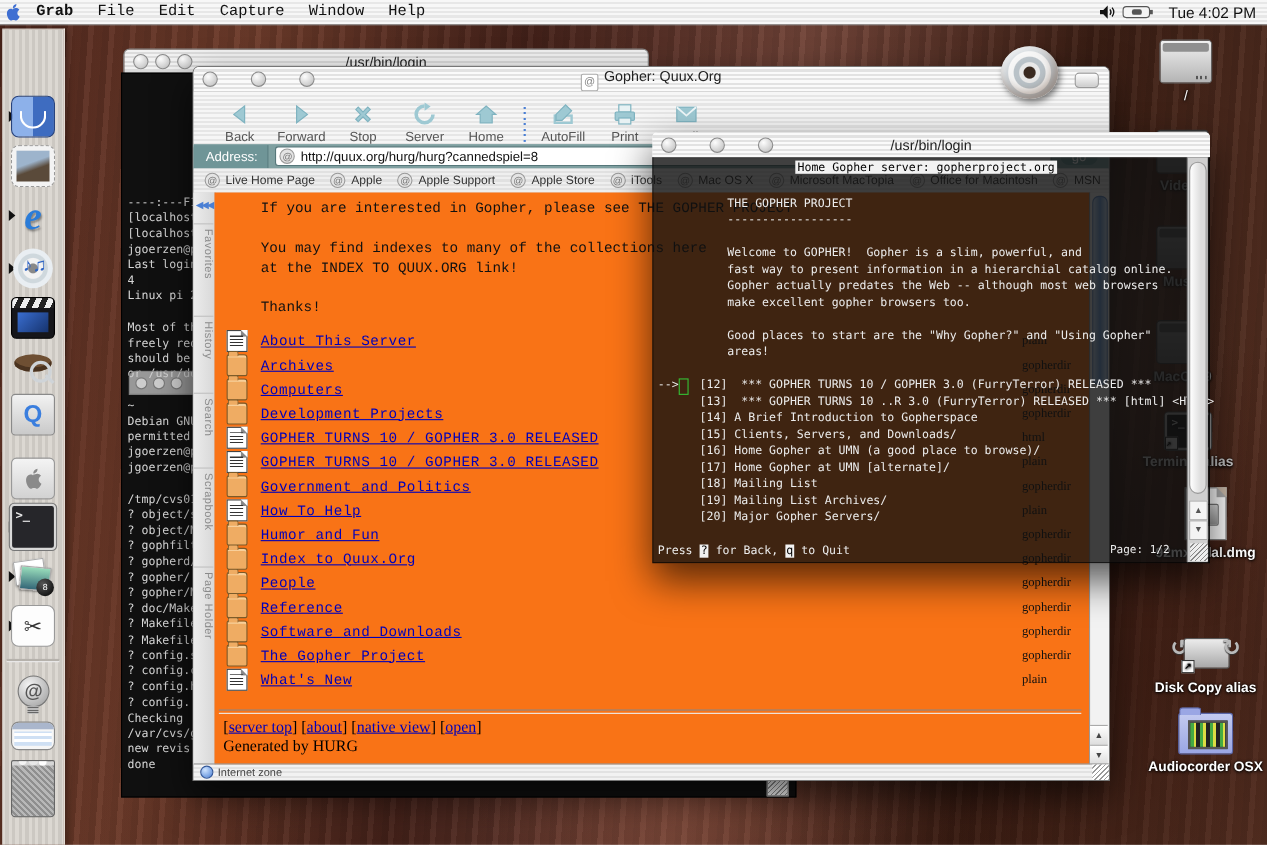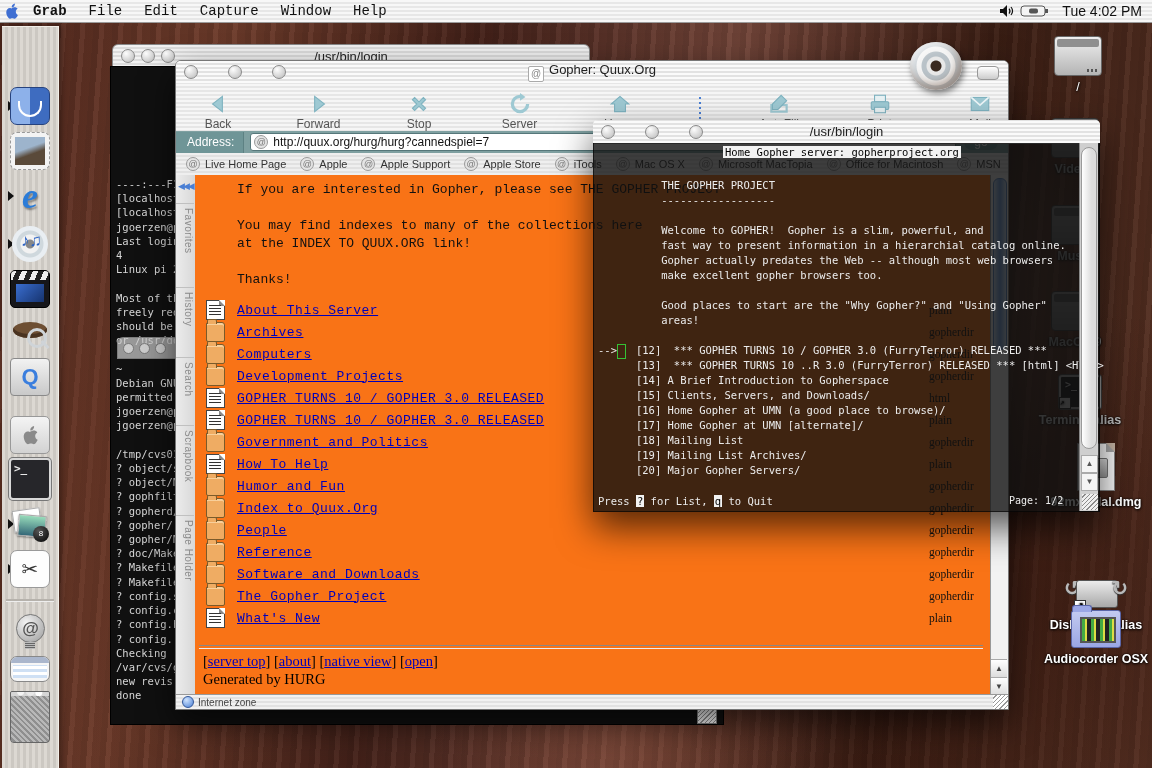--- a/index.html
+++ b/index.html
@@ -85,21 +85,21 @@
   #bgterm-grip{position:absolute;left:586px;top:637px;width:18px;height:18px;background:#fff;border:1px solid #888;
     background-image:repeating-linear-gradient(135deg,#fff 0 2px,#9a9a9a 2px 3px);}
   
   #browser{left:175px;top:60px;width:832px;height:648px;border-radius:6px 6px 0 0;
     box-shadow:0 14px 34px rgba(0,0,0,.6);background:#e6e6e6;border:1px solid #777;}
   #bw-title{height:22px;}
   .collapse-w{position:absolute;right:9px;top:5px;width:20px;height:12px;border:1px solid #999;border-radius:4px;background:linear-gradient(#fff,#ccc);}
   .atdoc{display:inline-block;width:14px;height:14px;border:1px solid #aaa;background:#fff;color:#888;font-size:10px;line-height:14px;text-align:center;border-radius:2px;margin-right:5px;vertical-align:-3px;}
   #bw-toolbar{position:absolute;left:0;top:22px;right:0;height:48px;
     background:repeating-linear-gradient(0deg,#f6f6f6 0 2px,#e6e6e6 2px 4px);
-    border-bottom:1px solid #aaa;display:flex;align-items:flex-end;padding:0 0 3px 14px;justify-content:space-between;}
+    border-bottom:1px solid #aaa;display:flex;align-items:flex-end;padding:0 0 3px 14px;}
   .tbtn{width:56px;display:flex;flex-direction:column;align-items:center;gap:1px;font-size:12px;color:#555;}
   .tbtn svg{width:24px;height:24px;}
   .tb-sep{width:2px;height:34px;margin:0 6px 2px 6px;background-image:repeating-linear-gradient(0deg,#4a7fd4 0 2px,transparent 2px 5px);}
   #bw-address{position:absolute;left:0;top:70px;right:0;height:22px;background:#7fa0a1;border-bottom:1px solid #5d7f80;display:flex;align-items:center;font-size:12px;}
   #bw-address .lab{background:#6f9597;color:#fff;padding:3px 9px 4px 11px;border-right:1px solid #5d8183;}
   .urlfield{flex:1;margin:0 8px 0 6px;background:#fff;border:1px solid #56777a;border-radius:3px;height:16px;display:flex;align-items:center;padding-left:3px;color:#111;}
   .atbadge{display:inline-flex;width:12px;height:12px;border-radius:50%;border:1px solid #9a9a9a;background:#e4e4e4;color:#777;font-size:9px;align-items:center;justify-content:center;margin-right:5px;flex:none;}
   .gobtn{width:34px;height:16px;margin-right:10px;border-radius:8px;background:#5f8a8c;color:#fff;font-size:12px;text-align:center;line-height:16px;}
   #bw-fav{position:absolute;left:0;top:92px;right:0;height:22px;background:repeating-linear-gradient(0deg,#efefef 0 2px,#e1e1e1 2px 4px);border-bottom:1px solid #999;display:flex;align-items:center;padding-left:10px;gap:14px;font-size:11px;color:#333;white-space:nowrap;overflow:hidden;}
   .favitem{display:flex;align-items:center;}
@@ -343,21 +343,21 @@
           <rect x="3" y="5" width="16" height="12" fill="#9ec9d3" stroke="#7fb3c0"></rect>
           <path d="M3 5 L11 12 L19 5" fill="none" stroke="#eef6f8" stroke-width="1.5"></path>
         </svg>
         <span>Mail</span>
       </div>
   </div>
   <div id="bw-address">
     <span class="lab">Address:</span>
     <span class="urlfield">
         <span class="atbadge">@</span>
-        <span>http://quux.org/hurg/hurg?cannedspiel=7</span>
+        <span>http://quux.org/hurg/hurg?cannedspiel=8</span>
       </span>
     <span class="gobtn">go</span>
   </div>
   <div id="bw-fav">
     <span class="favitem">
         <span class="atbadge">@</span>
         <span>Live Home Page</span>
       </span>
     <span class="favitem">
         <span class="atbadge">@</span>
@@ -525,37 +525,37 @@
 </div>
 <div class="dicon" style="left:1040px;top:568px;width:112px">
   <div class="dcopy">
       <span class="a1">↺</span>
       <div class="drv"></div>
       <span class="a2">↻</span>
       <span class="aliasbadge" style="left:6px;bottom:2px">↗</span>
     </div>
   <div class="dlabel">Disk Copy alias</div>
 </div>
-<div class="dicon" style="left:1040px;top:610px;width:112px">
+<div class="dicon" style="left:1040px;top:648px;width:112px">
   <div class="folder-osx"></div>
   <div class="dlabel">Audiocorder OSX</div>
 </div>
 
 <div id="fterm" class="abs">
   <div class="titlebar" id="ft-title">
     <span class="wbtn"></span>
     <span class="wbtn" style="margin-left:6px"></span>
     <span class="wbtn" style="margin-left:6px"></span>
     <span class="wtitle">/usr/bin/login</span>
   </div>
   <div id="ft-body">
     <div id="ft-header" class="mono">Home Gopher server: gopherproject.org</div>
     <div id="ft-lines" class="mono"><div>          THE GOPHER PROJECT</div><div>          ------------------</div><div>&nbsp;</div><div>          Welcome to GOPHER!  Gopher is a slim, powerful, and</div><div>          fast way to present information in a hierarchial catalog online.</div><div>          Gopher actually predates the Web -- although most web browsers</div><div>          make excellent gopher browsers too.</div><div>&nbsp;</div><div>          Good places to start are the "Why Gopher?" and "Using Gopher"</div><div>          areas!</div><div>&nbsp;</div><div>--&gt;   [12]  *** GOPHER TURNS 10 / GOPHER 3.0 (FurryTerror) RELEASED ***</div><div>      [13]  *** GOPHER TURNS 10 ..R 3.0 (FurryTerror) RELEASED *** [html] &lt;HTML&gt;</div><div>      [14] A Brief Introduction to Gopherspace</div><div>      [15] Clients, Servers, and Downloads/</div><div>      [16] Home Gopher at UMN (a good place to browse)/</div><div>      [17] Home Gopher at UMN [alternate]/</div><div>      [18] Mailing List</div><div>      [19] Mailing List Archives/</div><div>      [20] Major Gopher Servers/</div></div>
     <div id="ft-cursor"></div>
-    <div id="ft-statline" class="mono"><span>Press </span><span class="inv">?</span><span> for List, </span><span class="inv">q</span><span> to Quit</span></div>
+    <div id="ft-statline" class="mono"><span>Press </span><span class="inv">?</span><span> for Back, </span><span class="inv">q</span><span> to Quit</span></div>
     <div id="ft-page" class="mono">Page: 1/2</div>
     <div id="ft-scroll">
       <div class="ft-thumb"></div>
       <div class="ft-arr" style="top:312px">▲</div>
       <div class="ft-arr" style="top:330px">▼</div>
     </div>
     <div id="ft-grip"></div>
   </div>
 </div>
 

